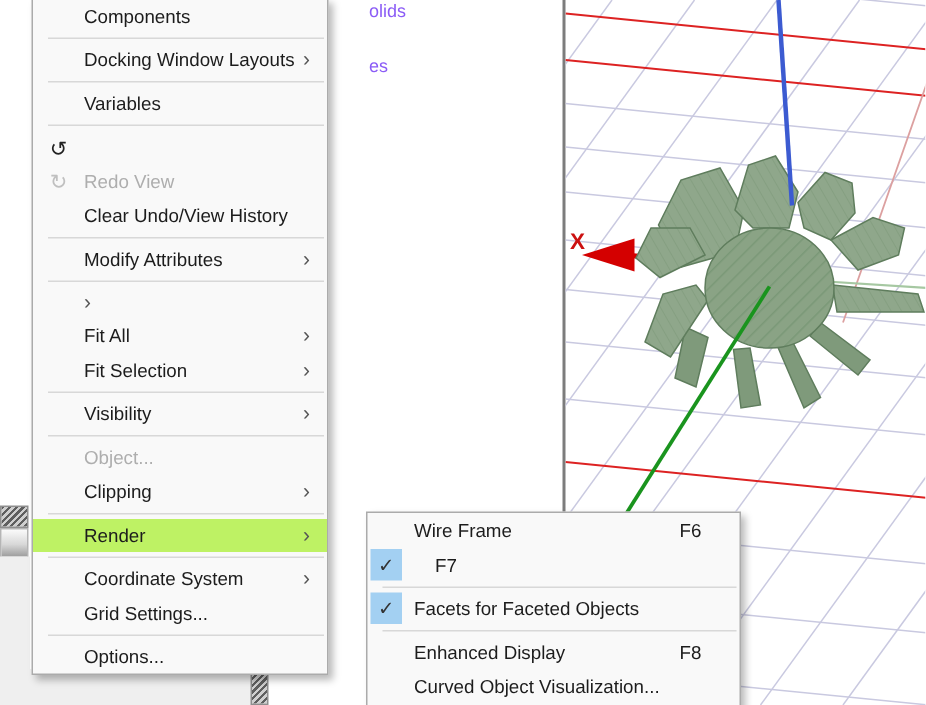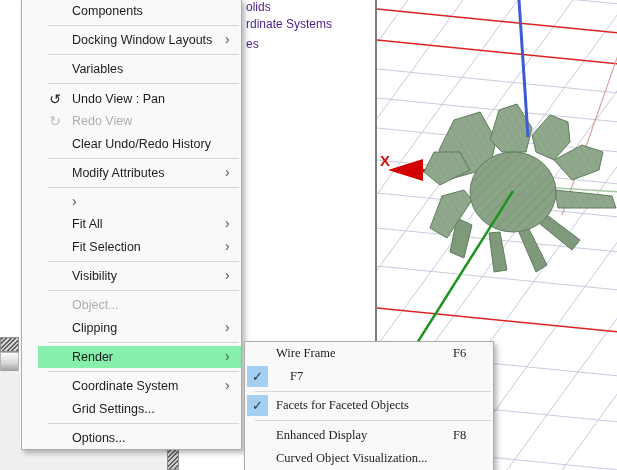--- a/index.html
+++ b/index.html
@@ -1,62 +1,61 @@
 <!DOCTYPE html>
 <html><head>
 <meta charset="utf-8">
 <style>
   html,body{margin:0;padding:0;}
   body{width:617px;height:470px;font-family:"Liberation Sans",sans-serif;-webkit-font-smoothing:antialiased;}
   .stage{position:relative;width:617px;height:470px;overflow:hidden;background:#ffffff;}
 
   
   .tree-panel{position:absolute;left:0;top:0;width:375px;height:470px;background:#ffffff;}
-  .tree-label{position:absolute;left:246px;font-size:12px;color:#4c1d95;white-space:nowrap;}
+  .tree-label{position:absolute;left:246px;font-size:12px;color:#8b5cf6;white-space:nowrap;}
 
   
   .hatch{background:repeating-linear-gradient(135deg,#5f5f5f 0 1.5px,#cfcfcf 1.5px 3.2px);border:1px solid #8f8f8f;box-sizing:border-box;}
   .hatch-left{position:absolute;left:0;top:337px;width:19px;height:15px;}
   .gradbar{position:absolute;left:0;top:352px;width:19px;height:20px;background:linear-gradient(180deg,#fbfbfb 0%,#d8d8d8 55%,#9d9d9d 100%);border:1px solid #b5b5b5;box-sizing:border-box;}
   .gray-left{position:absolute;left:0;top:371px;width:20px;height:99px;background:#efefef;}
   .gray-bottom{position:absolute;left:0;top:446px;width:168px;height:24px;background:#efefef;}
   .hatch-bottom{position:absolute;left:167px;top:446px;width:12px;height:24px;}
 
   
   .viewport{position:absolute;left:375px;top:0;width:242px;height:470px;background:#ffffff;border-left:2px solid #7c7c7c;box-sizing:border-box;}
   .viewport svg{display:block;}
 
   
   .menu{position:absolute;background:#f9f9f9;border:1px solid #ababab;box-shadow:3px 3px 5px rgba(0,0,0,.28);z-index:10;box-sizing:border-box;}
-  .menu-main{left:21px;top:-1px;width:221px;padding-left:16px;}
+  .menu-main{left:21px;top:-1px;width:198px;}
   .menu-sub{left:244px;top:341px;width:250px;height:140px;}
 
   .mi{height:22.6px;display:flex;align-items:center;font-size:12.5px;color:#1c1c1c;white-space:nowrap;}
   .mi .gut{width:34px;flex:0 0 34px;text-align:center;font-size:14px;line-height:14px;color:#222;}
   .mi .lab{flex:1;overflow:hidden;}
   .mi .arrow{flex:0 0 16px;text-align:left;color:#555;font-size:14px;line-height:12px;padding-bottom:2px;}
   .mi.disabled{color:#aeaeae;}
   .mi.disabled .gut{color:#c0c0c0;}
-  .mi.hl{background:#86efac;}
+  .mi.hl{background:#bef264;}
   .sep{border-top:1px solid #d8d8d8;margin:2.7px 2px 2.8px 10px;}
 
-  .smi{height:23px;display:flex;align-items:center;font-size:12.5px;color:#1c1c1c;white-space:nowrap;font-family:Liberation Serif, serif;}
+  .smi{height:23px;display:flex;align-items:center;font-size:12.5px;color:#1c1c1c;white-space:nowrap;}
   .smi .sgut{width:31px;flex:0 0 31px;display:flex;align-items:center;}
   .check{width:21px;height:21px;margin-left:2px;background:#a3d0f2;display:flex;align-items:center;justify-content:center;font-size:13px;color:#333;}
   .smi .lab{flex:1;overflow:hidden;}
   .smi .shortcut{flex:0 0 40px;text-align:left;margin-left:14px;}
 </style>
 </head>
 <body>
 
 <div class="stage">
 
   <div class="tree-panel">
     <div class="tree-label" style="top:0px">olids</div>
-    <div class="tree-label" style="top:17px">rdinate Systems</div>
     <div class="tree-label" style="top:37px">es</div>
   </div>
 
   <div class="viewport">
     <svg width="240" height="470" viewBox="0 0 240 470" xmlns="http://www.w3.org/2000/svg">
       <defs>
         <pattern id="hubhatch" width="7" height="7" patternUnits="userSpaceOnUse" patternTransform="rotate(45)">
           <rect width="7" height="7" fill="#8aa385"></rect>
           <line x1="0" y1="0" x2="0" y2="7" stroke="#7a9877" stroke-width="2"></line>
         </pattern>
@@ -148,29 +147,28 @@
       <span class="arrow">›</span>
     </div>
     <div class="sep"></div>
     <div class="mi">
       <span class="gut"></span>
       <span class="lab">Variables</span>
     </div>
     <div class="sep"></div>
     <div class="mi">
       <span class="gut">↺</span>
-      <span class="lab">Undo View : Pan</span>
     </div>
     <div class="mi disabled">
       <span class="gut">↻</span>
       <span class="lab">Redo View</span>
     </div>
     <div class="mi">
       <span class="gut"></span>
-      <span class="lab">Clear Undo/Redo History</span>
+      <span class="lab">Clear Undo/View History</span>
     </div>
     <div class="sep"></div>
     <div class="mi">
       <span class="gut"></span>
       <span class="lab">Modify Attributes</span>
       <span class="arrow">›</span>
     </div>
     <div class="sep"></div>
     <div class="mi">
       <span class="gut"></span>

